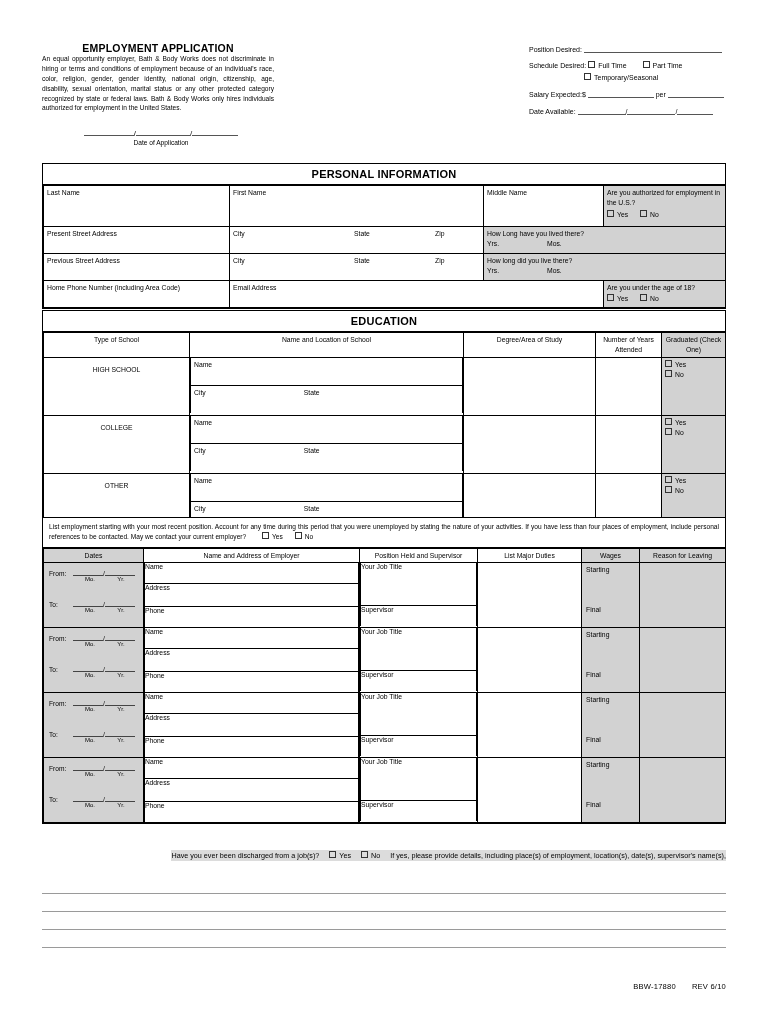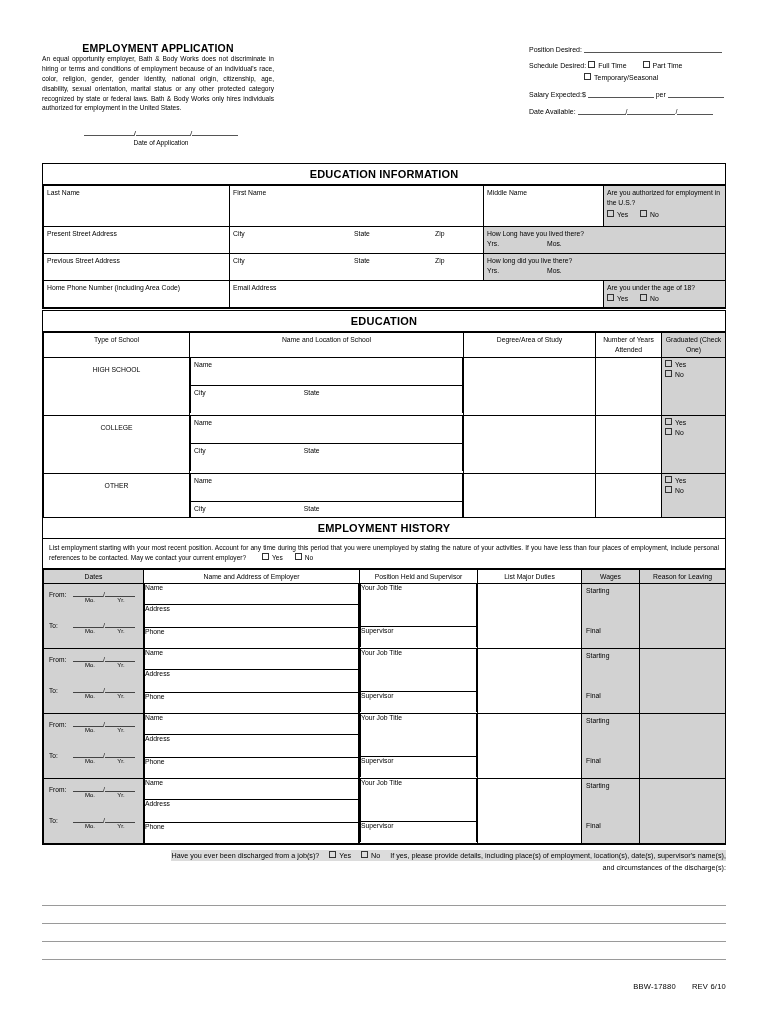--- a/index.html
+++ b/index.html
@@ -307,21 +307,21 @@
         <span class="ul" style="width:56px"></span>
       </div>
       <div class="hr-row">
         <span class="lbl">Date Available:</span>
         <span class="ul" style="width:48px"></span>/<span class="ul" style="width:48px"></span>/<span class="ul" style="width:36px"></span>
       </div>
     </div>
   </div>
 
   <div class="section" id="personal">
-    <div class="sec-title">EDUCATION INFORMATION</div>
+    <div class="sec-title">PERSONAL INFORMATION</div>
     <table class="grid">
       <colgroup>
         <col style="width:186px">
           <col style="width:254px">
           <col style="width:120px">
           <col style="width:122px">
       </colgroup>
       <tbody>
           <tr>
         <td style="height:36px"><span>Last Name</span></td>
@@ -462,21 +462,20 @@
         <td class="shade">
           <span class="cb-group" style="margin-right:6px"><span class="cbx"></span><span>Yes</span></span>
           <span class="cb-group"><span class="cbx"></span><span>No</span></span>
         </td>
       </tr>
     </tbody>
       </table>
   </div>
 
   <div class="section" id="emphist">
-    <div class="sec-title">EMPLOYMENT HISTORY</div>
     <div class="emp-note">
       <span>List employment starting with your most recent position. Account for any time during this period that you were unemployed by stating the nature of your activities. If you have less than four places of employment, include personal references to be contacted. May we contact your current employer?</span>
       <span class="qyn">
         <span class="cb-group" style="margin-right:10px"><span class="cbx"></span><span>Yes</span></span>
         <span class="cb-group"><span class="cbx"></span><span>No</span></span>
       </span>
     </div>
 
     <table class="emp">
       <colgroup>
@@ -684,23 +683,20 @@
 
   <div id="discharge">
     <div class="dq-line1">
       <span class="dq-band">
         <span>Have you ever been discharged from a job(s)?</span>
         <span class="cb-group" style="margin-left:8px;margin-right:8px"><span class="cbx"></span><span>Yes</span></span>
         <span class="cb-group" style="margin-right:8px"><span class="cbx"></span><span>No</span></span>
         <span>If yes, please provide details, including place(s) of employment, location(s), date(s), supervisor's name(s),</span>
       </span>
     </div>
-    <div>
-      <span>and circumstances of the discharge(s):</span>
-    </div>
     <div class="rules" id="discharge-rules">
         <div class="rule"></div>
         <div class="rule"></div>
         <div class="rule"></div>
         <div class="rule"></div>
       </div>
   </div>
 
   <div class="footer">
     <span>BBW-17880</span><span class="rev">REV 6/10</span>

